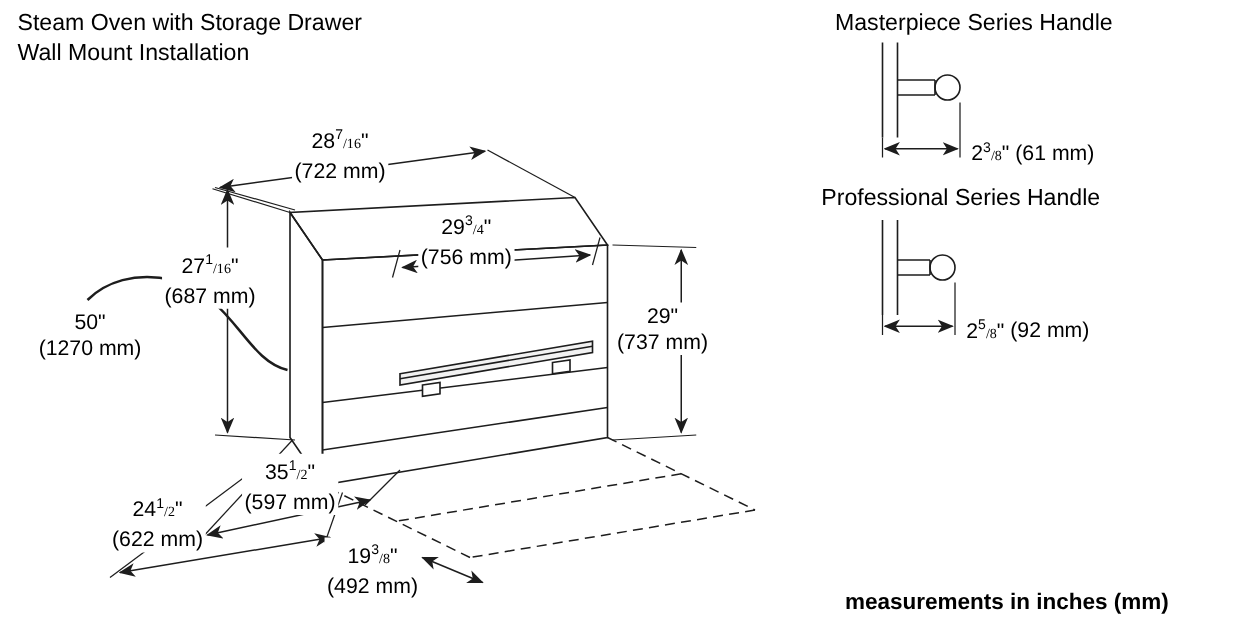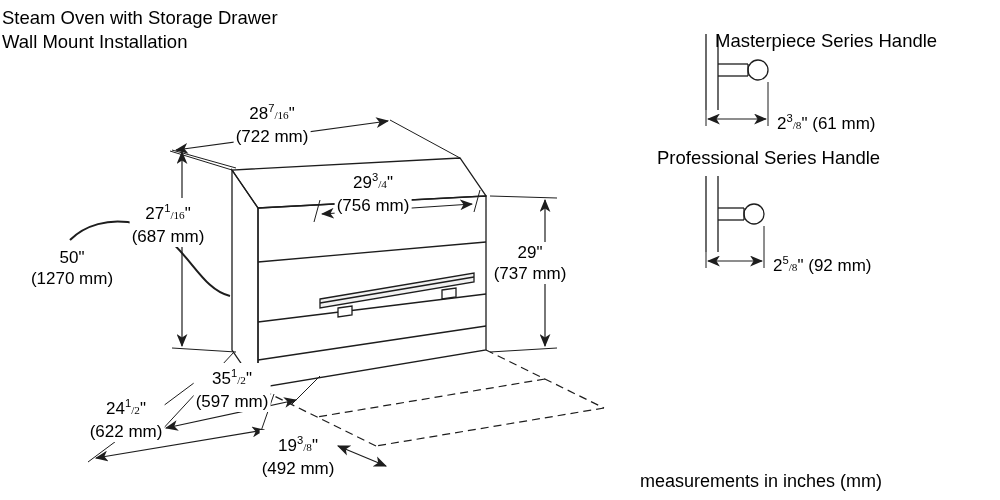--- a/index.html
+++ b/index.html
@@ -1,33 +1,33 @@
 <!DOCTYPE html>
 <html><head>
 <meta charset="utf-8">
 <style>
   html,body{margin:0;padding:0;background:#fff;}
   .canvas{
     position:relative;width:1000px;height:500px;background:#ffffff;
     font-family:"Liberation Sans",sans-serif;color:#000;overflow:hidden;
   }
   svg.lineart{position:absolute;left:0;top:0;}
-  .title{position:absolute;left:2px;top:6px;font-size:18.5px;line-height:24px;}
+  .title{position:absolute;left:14px;top:6px;font-size:18.5px;line-height:24px;}
   .htitle{position:absolute;font-size:18.5px;white-space:nowrap;}
   .lbl{
     position:absolute;font-size:17px;line-height:21px;text-align:center;
     background:#fff;padding:0 2px;white-space:nowrap;transform:translateX(-50%);
   }
   .lbl-left{
     position:absolute;font-size:17px;line-height:21px;text-align:left;
     background:#fff;padding:0 2px;white-space:nowrap;
   }
   sup.fn{font-size:66%;}
   span.fd{font-size:66%;font-family:Liberation Serif, serif;}
-  .footer{position:absolute;left:640px;top:471px;font-size:18px;}
+  .footer{position:absolute;left:676px;top:471px;font-size:18px;font-weight:bold;}
 </style>
 </head>
 <body>
 
 <div class="canvas">
 
   <svg class="lineart" width="1000" height="500" viewBox="0 0 1000 500">
     <defs>
       <marker id="ah" viewBox="0 0 12 10" refX="11" refY="5" markerWidth="13" markerHeight="11" orient="auto-start-reverse" markerUnits="userSpaceOnUse">
         <path d="M0,0 L12,5 L0,10 L3.2,5 Z" fill="#1d1d1d"></path>
@@ -150,21 +150,21 @@
   <div class="lbl" style="left:126px;top:393px;">
     <div><span><span>24</span><sup class="fn">1</sup><span class="fd">/2</span><span>"</span></span></div>
     <div>(622 mm)</div>
   </div>
 
   <div class="lbl" style="left:298px;top:430px;">
     <div><span><span>19</span><sup class="fn">3</sup><span class="fd">/8</span><span>"</span></span></div>
     <div>(492 mm)</div>
   </div>
 
-  <div class="htitle" style="left:715px;top:7px;margin-top:23px;">Masterpiece Series Handle</div>
+  <div class="htitle" style="left:668px;top:7px;">Masterpiece Series Handle</div>
 
   <div class="lbl-left" style="left:775px;top:108px;">
     <span><span>2</span><sup class="fn">3</sup><span class="fd">/8</span><span>"</span></span>
     <span>(61 mm)</span>
   </div>
 
   <div class="htitle" style="left:657px;top:147px;">Professional Series Handle</div>
 
   <div class="lbl-left" style="left:771px;top:250px;">
     <span><span>2</span><sup class="fn">5</sup><span class="fd">/8</span><span>"</span></span>

